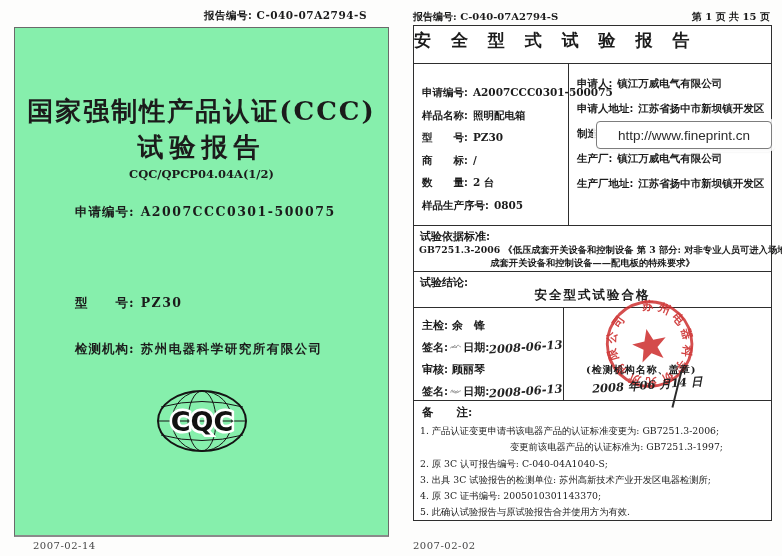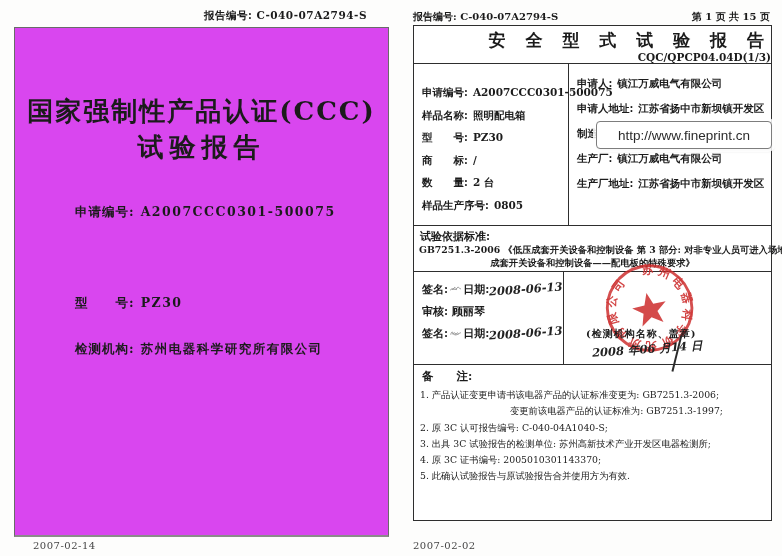--- a/index.html
+++ b/index.html
@@ -2,39 +2,39 @@
 <html><head>
 <meta charset="utf-8">
 <style>
   html,body{margin:0;padding:0;background:#fdfdfc;}
   #stage{position:relative;width:782px;height:556px;background:#fdfdfc;overflow:hidden;
          font-family:"DejaVu Serif","Liberation Serif",serif;color:#1b1b1b;}
   .abs{position:absolute;}
 
   
   #lp-reportno{left:204px;top:9px;font-size:10.5px;font-weight:bold;letter-spacing:.5px;}
-  #left-page{left:14px;top:27px;width:373px;height:507px;background:#d946ef;
+  #left-page{left:14px;top:27px;width:373px;height:507px;background:#86efac;
              border:1px solid #6a6a6a;border-bottom:2px solid #8a8a8a;}
   .lp-title1{top:66px;width:100%;text-align:center;font-size:26px;font-weight:bold;letter-spacing:2px;}
   .lp-title2{top:102px;width:100%;text-align:center;font-size:26px;font-weight:bold;letter-spacing:6px;}
   .lp-code{top:139px;width:100%;text-align:center;font-size:11.5px;font-weight:bold;}
   .lp-field{left:60px;font-size:12.5px;font-weight:bold;letter-spacing:1px;}
   .lp-field .val{margin-left:6px;letter-spacing:1.5px;}
   #lp-f0{top:176px;} #lp-f1{top:222px;} #lp-f2{top:267px;} #lp-f3{top:313px;}
   #cqc-logo{left:140px;top:360px;}
   .page-footer{font-size:10px;color:#444;letter-spacing:.5px;}
   #lp-footer{left:33px;top:540px;}
 
   
   #rp-reportno{left:413px;top:10px;font-size:10px;font-weight:bold;}
   #rp-pageinfo{left:646px;top:10px;width:124px;text-align:right;font-size:10px;font-weight:bold;}
   #rtable{left:413px;top:25px;width:357px;height:494px;background:#fff;border:1.5px solid #2e2e2e;}
   .trow{position:relative;border-bottom:1px solid #2e2e2e;box-sizing:border-box;}
   .trow:last-child{border-bottom:none;text-align:right;}
-  #row-title{height:38px;text-align:right;}
+  #row-title{height:38px;text-align:left;}
   #rp-title{font-size:17px;font-weight:bold;letter-spacing:7px;padding-top:3px;}
   #rp-code{font-size:10.5px;font-weight:bold;margin-top:-1px;}
   #row-info{height:162px;display:flex;}
   #info-left{width:43.4%;border-right:1px solid #2e2e2e;box-sizing:border-box;padding:17px 2px 0 8px;}
   #info-right{flex:1;padding:7px 2px 0 8px;}
   .iline{font-size:10.5px;font-weight:bold;white-space:nowrap;}
   #info-left .iline{line-height:22.5px;}
   #info-right .iline{line-height:25px;}
   .iline .val{margin-left:5px;}
   #row-standard{height:46px;}
@@ -70,36 +70,47 @@
 </head>
 <body>
 
 <div id="stage">
 
   <div class="abs" id="lp-reportno"><span>报告编号:</span> <span>C-040-07A2794-S</span></div>
 
   <div class="abs" id="left-page">
     <div class="abs lp-title1">国家强制性产品认证(CCC)</div>
     <div class="abs lp-title2">试验报告</div>
+    <div class="abs lp-code">CQC/QPCP04.04A(1/2)</div>
 
     <div class="abs lp-field" id="lp-f0"><span>申请编号:</span><span class="val">A2007CCC0301-500075</span></div>
     <div class="abs lp-field" id="lp-f2"><span>型　　号:</span><span class="val">PZ30</span></div>
     <div class="abs lp-field" id="lp-f3"><span>检测机构:</span><span class="val">苏州电器科学研究所有限公司</span></div>
 
+    <div class="abs" id="cqc-logo">
+      <svg width="94" height="66" viewBox="0 0 94 66">
+        <ellipse cx="47" cy="33" rx="44" ry="30" fill="none" stroke="#141414" stroke-width="2"></ellipse>
+        <ellipse cx="47" cy="33" rx="30" ry="30" fill="none" stroke="#141414" stroke-width="1"></ellipse>
+        <ellipse cx="47" cy="33" rx="14" ry="30" fill="none" stroke="#141414" stroke-width="1"></ellipse>
+        <path d="M6,19 Q47,8 88,19" fill="none" stroke="#141414" stroke-width="1"></path>
+        <path d="M6,47 Q47,58 88,47" fill="none" stroke="#141414" stroke-width="1"></path>
+        <line x1="3" y1="33" x2="91" y2="33" stroke="#141414" stroke-width="1"></line>
+        <text x="47" y="43" text-anchor="middle" font-family="DejaVu Sans, sans-serif" font-size="27" font-weight="bold" fill="#111" stroke="#ffffff" stroke-width="5" paint-order="stroke">CQC</text>
+      </svg>
+    </div>
   </div>
   <div class="abs page-footer" id="lp-footer">2007-02-14</div>
 
   <div class="abs" id="rp-reportno"><span>报告编号:</span> <span>C-040-07A2794-S</span></div>
   <div class="abs" id="rp-pageinfo">第 1 页 共 15 页</div>
 
   <div class="abs" id="rtable">
 
     <div class="trow" id="row-title">
       <div id="rp-title">安 全 型 式 试 验 报 告</div>
-      <div id="rp-code">CQC/QPCP04.04D(1/3)</div>
     </div>
 
     <div class="trow" id="row-info">
       <div id="info-left">
         <div class="iline"><span>申请编号:</span><span class="val">A2007CCC0301-500075</span></div>
         <div class="iline"><span>样品名称:</span><span class="val">照明配电箱</span></div>
         <div class="iline"><span>型　　号:</span><span class="val">PZ30</span></div>
         <div class="iline"><span>商　　标:</span><span class="val">/</span></div>
         <div class="iline"><span>数　　量:</span><span class="val">2 台</span></div>
         <div class="iline"><span>样品生产序号:</span><span class="val">0805</span></div>
@@ -112,23 +123,28 @@
         <div class="iline"><span>生产厂地址:</span><span class="val">江苏省扬中市新坝镇开发区</span></div>
       </div>
     </div>
 
     <div class="trow" id="row-standard">
       <div class="sec-label">试验依据标准:</div>
       <div id="std-l1">GB7251.3-2006 《低压成套开关设备和控制设备 第 3 部分: 对非专业人员可进入场地的低压</div>
       <div id="std-l2">成套开关设备和控制设备——配电板的特殊要求》</div>
     </div>
 
+    <div class="trow" id="row-conclusion">
+      <div class="sec-label">试验结论:</div>
+      <div id="conclusion-text">安全型式试验合格</div>
+    </div>
 
     <div class="trow" id="row-sign">
       <div id="sign-left">
+        <div class="sline"><span>主检:</span>&nbsp;<span>余　锋</span></div>
         <div class="sline">
           <span>签名:</span>
           <svg class="scribble" width="42" height="18" viewBox="0 0 42 18">
               <path d="M2,13 C6,2 10,16 15,6 S22,15 27,5 S35,13 40,8 M8,9 L24,11" fill="none" stroke="#222" stroke-width="1.6" stroke-linecap="round"></path>
             </svg>
           <span>日期:</span>
             <span class="hand">2008-06-13</span>
         </div>
         <div class="sline"><span>审核:</span>&nbsp;<span>顾丽琴</span></div>
         <div class="sline">

